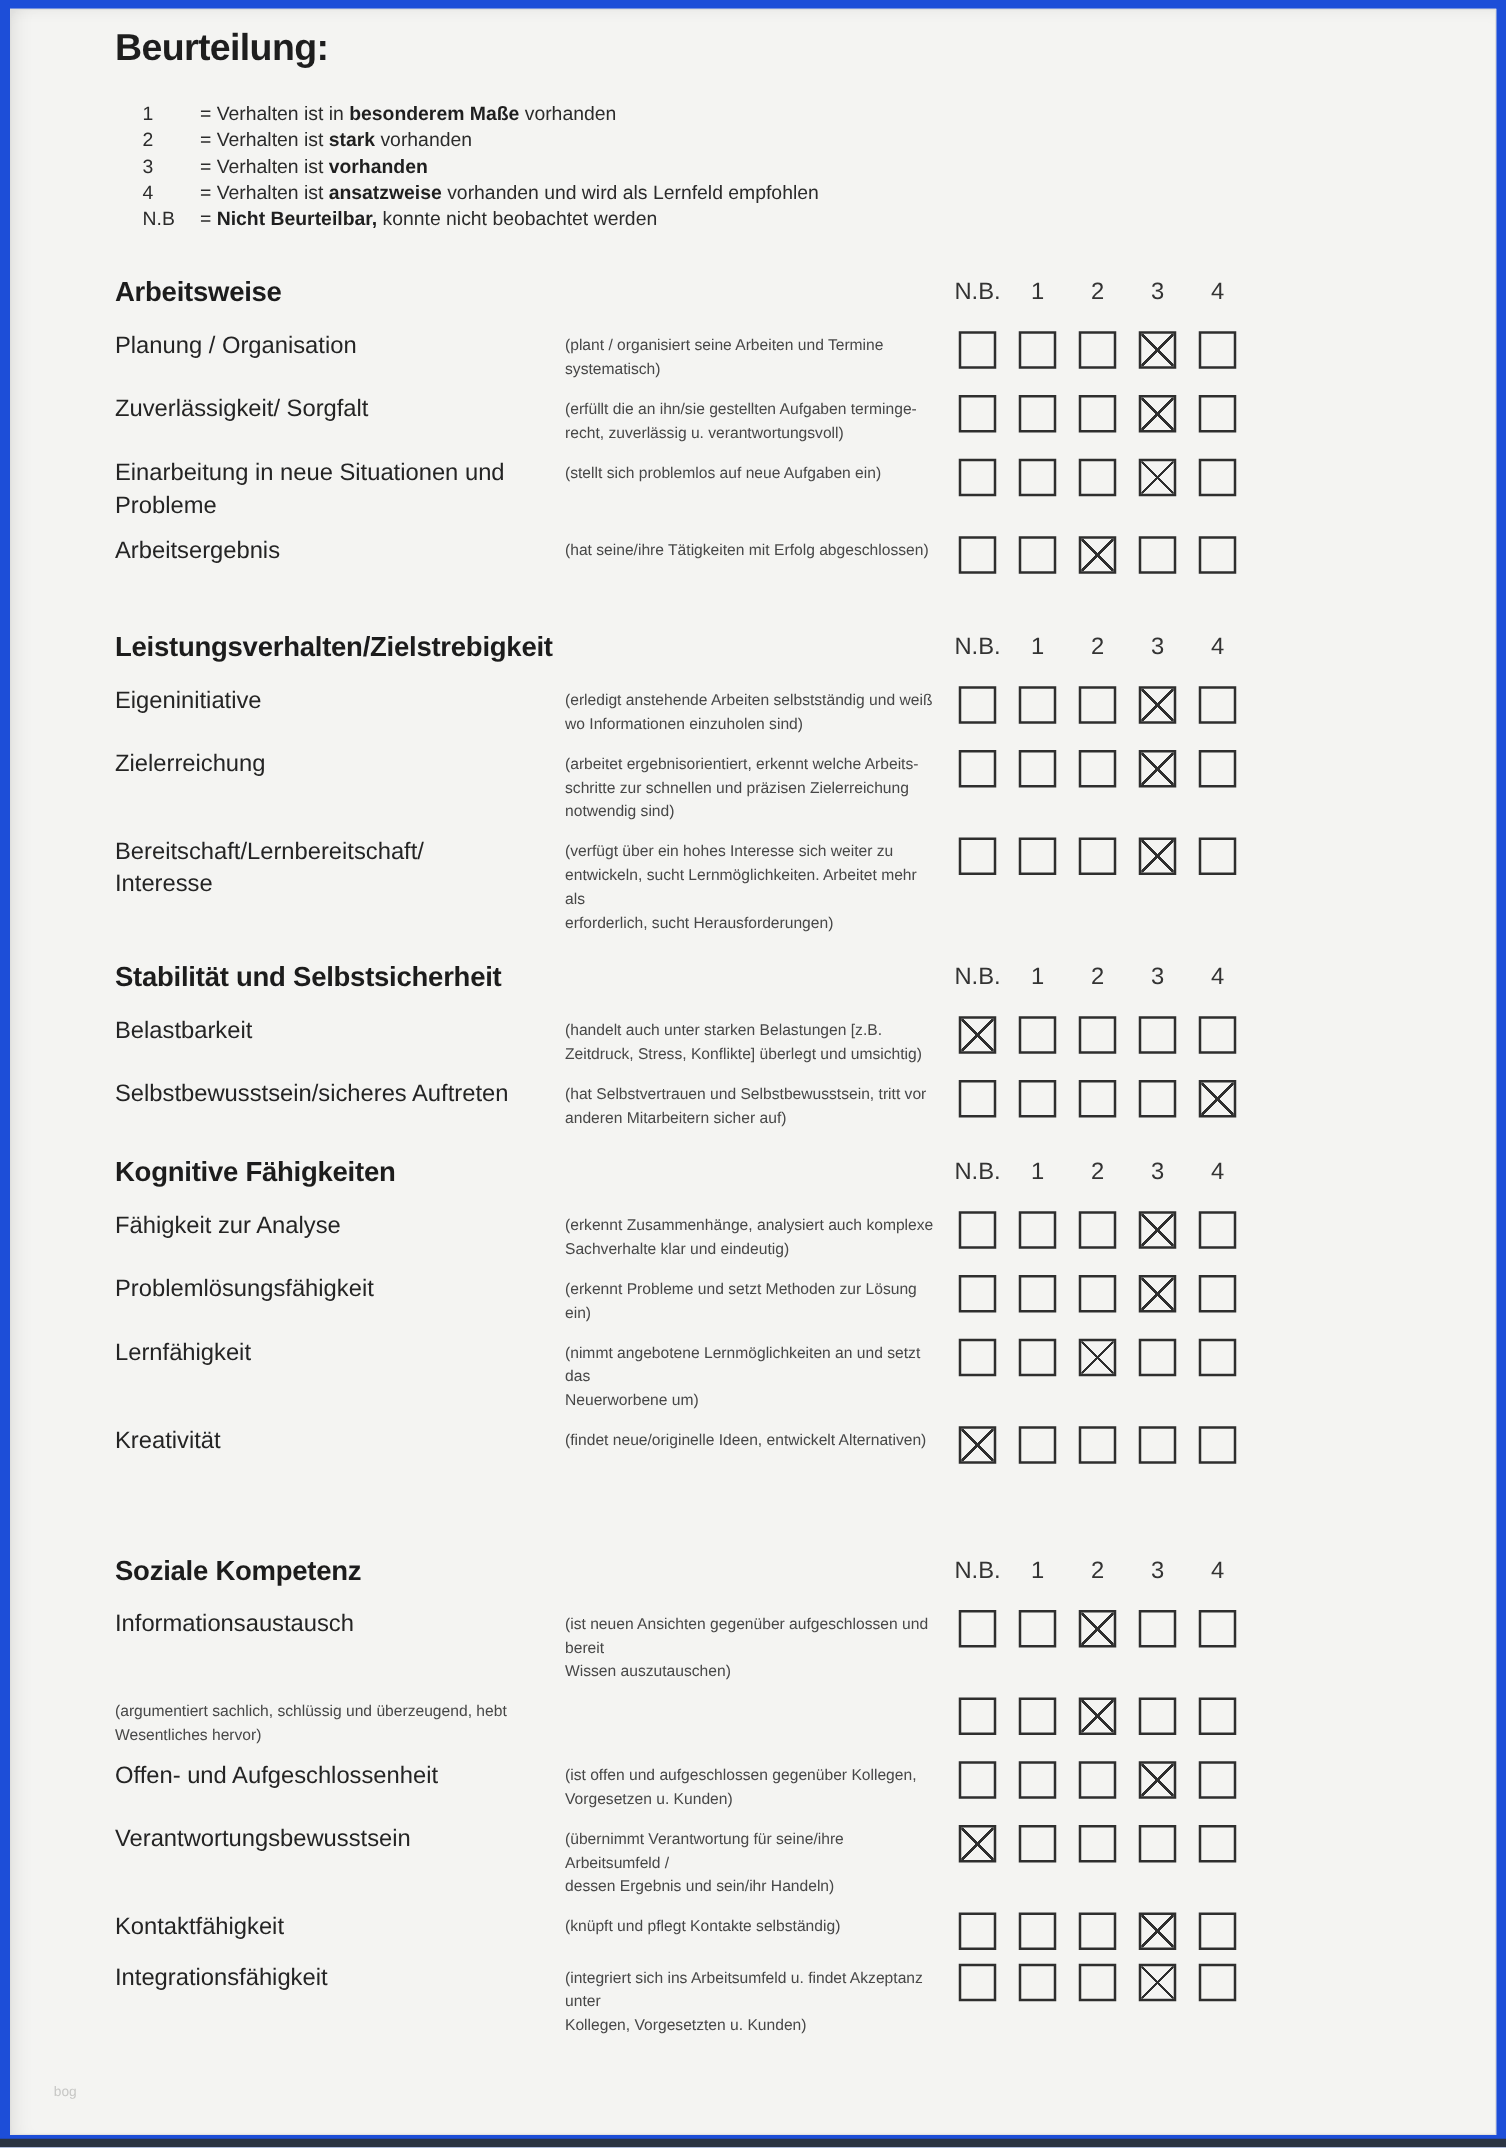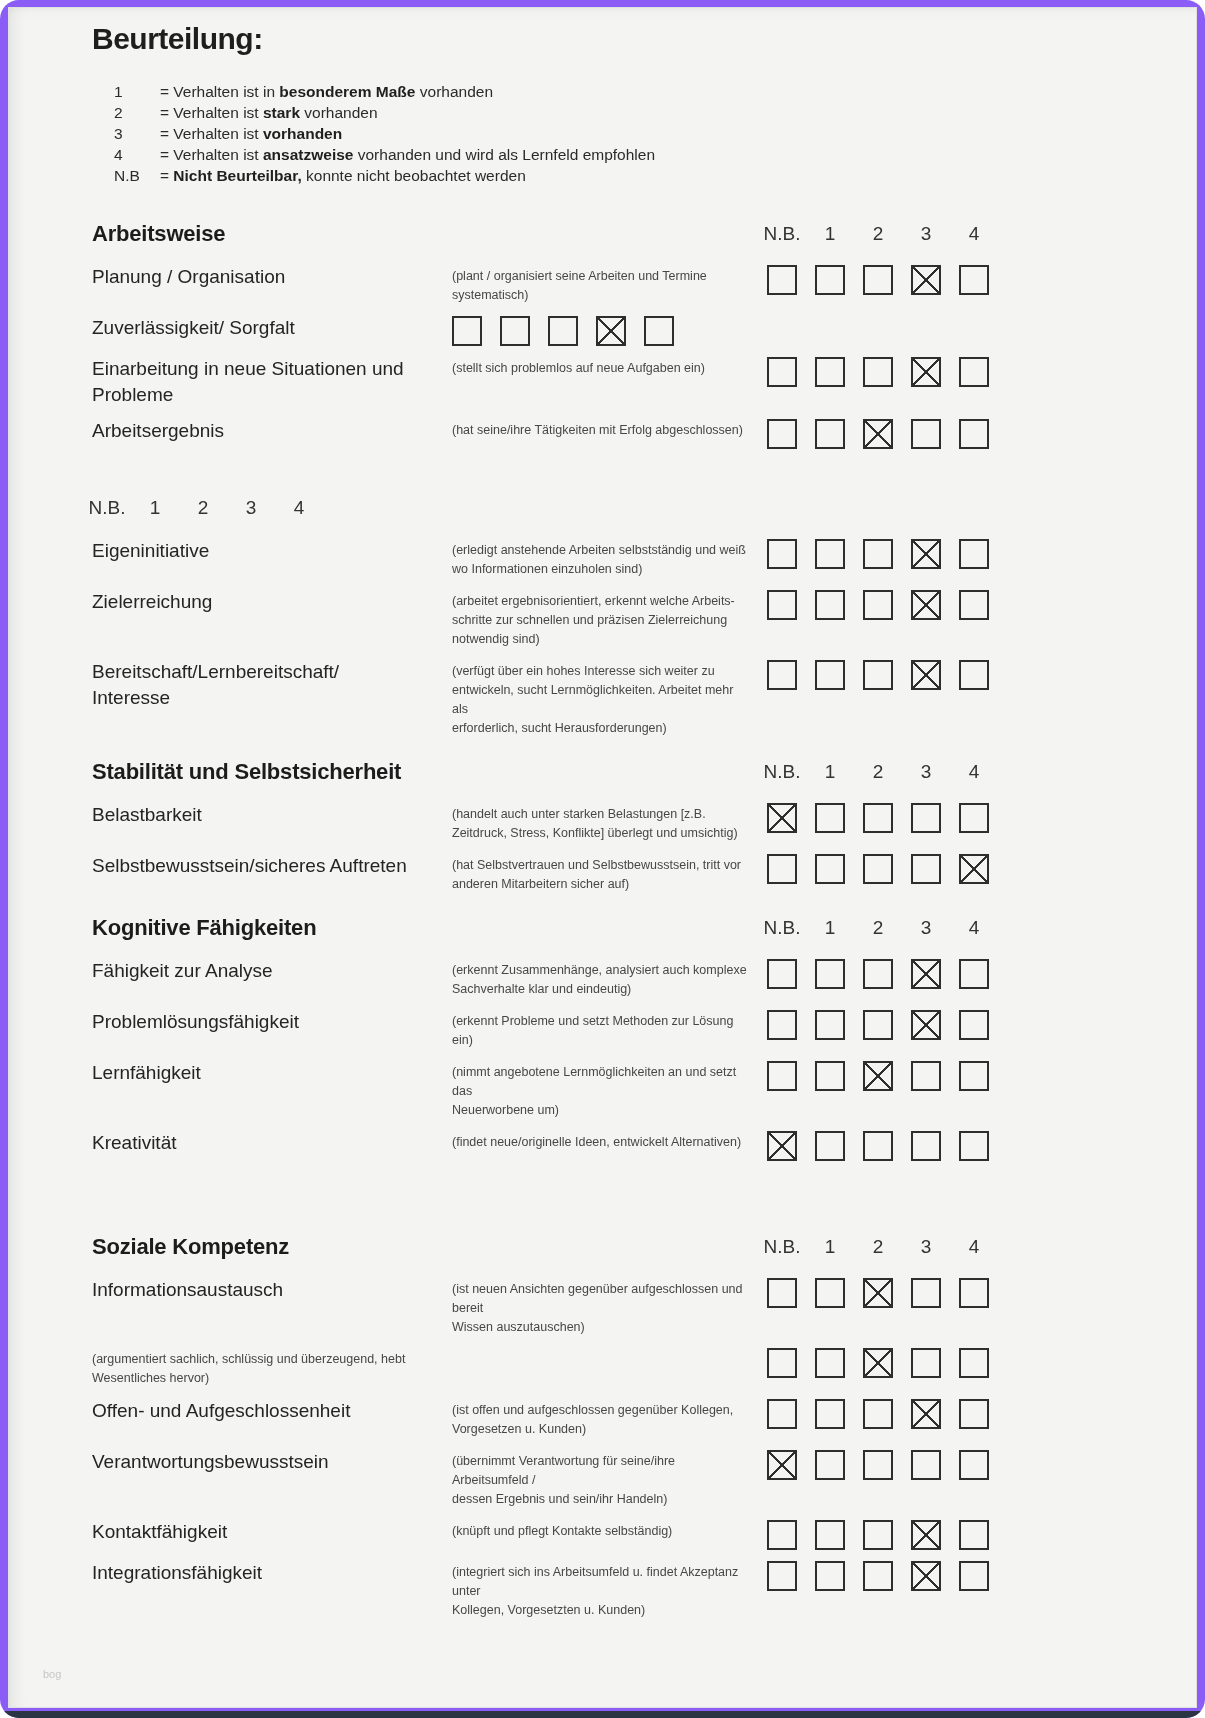--- a/index.html
+++ b/index.html
@@ -1,19 +1,19 @@
 <!DOCTYPE html>
 <html lang="de"><head>
 <meta charset="utf-8">
 <title>Beurteilung</title>
 <style>
   html,body{margin:0;padding:0;background:#ffffff;}
   body{font-family:"Liberation Sans","DejaVu Sans",sans-serif;color:#2b2b2b;}
   .frame{position:relative;width:1205px;height:1718px;box-sizing:border-box;
-         padding:7px 8px 10px 8px;background:#8b5cf6;overflow:hidden;border-radius:19px;}
+         padding:7px 8px 10px 8px;background:#1d4ed8;overflow:hidden;}
   .page{position:relative;width:100%;height:100%;box-sizing:border-box;
         background:#f4f4f2;border:1px solid #e0e0de;overflow:hidden;
         box-shadow:inset 14px 0 20px -16px rgba(0,0,0,.14), inset 0 10px 16px -14px rgba(0,0,0,.10);}
   .content{position:absolute;left:83px;top:14px;width:897px;}
 
   .title{font-size:30px;font-weight:bold;letter-spacing:-.5px;margin:0;line-height:34px;color:#1e1e1e;}
 
   .legend{margin:25px 0 0 22px;}
   .legend-row{display:flex;font-size:15.5px;line-height:21px;}
   .lkey{width:46px;flex:0 0 46px;}
@@ -92,20 +92,22 @@
           <div class="cbs">
             <span class="cb" data-checked="false"></span>
             <span class="cb" data-checked="false"></span>
             <span class="cb" data-checked="false"></span>
             <span class="cb" data-checked="true"></span>
             <span class="cb" data-checked="false"></span>
           </div>
         </div>
         <div class="row">
           <div class="lbl">Zuverlässigkeit/ Sorgfalt</div>
+          <div class="desc">(erfüllt die an ihn/sie gestellten Aufgaben terminge-
+recht, zuverlässig u. verantwortungsvoll)</div>
           <div class="cbs">
             <span class="cb" data-checked="false"></span>
             <span class="cb" data-checked="false"></span>
             <span class="cb" data-checked="false"></span>
             <span class="cb" data-checked="true"></span>
             <span class="cb" data-checked="false"></span>
           </div>
         </div>
         <div class="row">
           <div class="lbl">Einarbeitung in neue Situationen und
@@ -127,20 +129,21 @@
             <span class="cb" data-checked="false"></span>
             <span class="cb" data-checked="true"></span>
             <span class="cb" data-checked="false"></span>
             <span class="cb" data-checked="false"></span>
           </div>
         </div>
       </section>
 
       <section class="sec s1">
         <div class="sec-header">
+          <h2 class="sec-title">Leistungsverhalten/Zielstrebigkeit</h2>
           <div class="cols">
             <span class="col">N.B.</span>
             <span class="col">1</span>
             <span class="col">2</span>
             <span class="col">3</span>
             <span class="col">4</span>
           </div>
         </div>
         <div class="row">
           <div class="lbl">Eigeninitiative</div>

